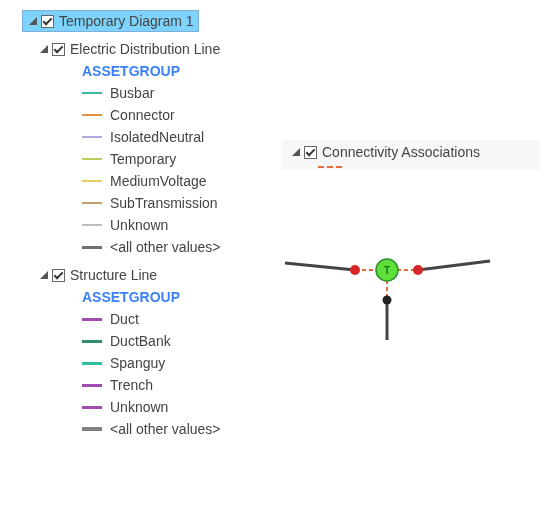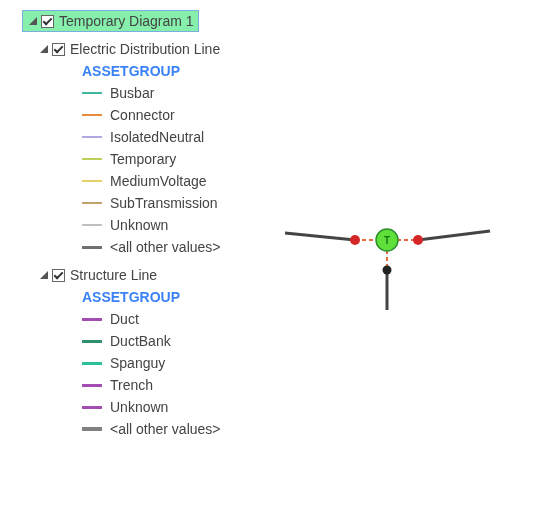--- a/index.html
+++ b/index.html
@@ -58,21 +58,21 @@
       left: 3px;
       top: 0px;
       width: 3px;
       height: 7px;
       border: solid #333;
       border-width: 0 2px 2px 0;
       transform: rotate(45deg);
     }
     .root {
       border: 1px solid #7bb0de;
-      background: #86efac;
+      background: #7dd3fc;
       padding: 2px 4px;
       display: inline-flex;
       align-items: center;
       margin-left: 12px;
     }
     .layer {
       padding-left: 28px;
       margin-top: 6px;
     }
     .heading {
@@ -221,20 +221,32 @@
           <div class="swatch-row">
             <span class="swatch thicker" style="background: rgb(128, 128, 128);"></span>
             <span class="label">&lt;all other values&gt;</span>
           </div>
         </div>
     </div>
 
   </div>
 
   <div class="right">
+    <div class="conn-bg">
+      <div class="conn-box">
+        <span class="arrow">
+          <svg width="9" height="9">
+              <path d="M0 8 L8 0 L8 8 Z" fill="#555"></path>
+            </svg>
+        </span>
+        <span class="cb"></span>
+        <span class="label">Connectivity Associations</span>
+      </div>
+      <div class="dashed-swatch"></div>
+    </div>
 
     <div class="diagram">
       <svg width="230" height="110">
         <line x1="5" y1="33" x2="75" y2="40" stroke="#444" stroke-width="3"></line>
         <line x1="138" y1="40" x2="210" y2="31" stroke="#444" stroke-width="3"></line>
         <line x1="107" y1="70" x2="107" y2="110" stroke="#444" stroke-width="3"></line>
         <line x1="75" y1="40" x2="97" y2="40" stroke="#e66a3c" stroke-width="2" stroke-dasharray="4 3"></line>
         <line x1="117" y1="40" x2="138" y2="40" stroke="#e66a3c" stroke-width="2" stroke-dasharray="4 3"></line>
         <line x1="107" y1="50" x2="107" y2="70" stroke="#e66a3c" stroke-width="2" stroke-dasharray="4 3"></line>
         <circle cx="75" cy="40" r="5" fill="#d62728"></circle>

